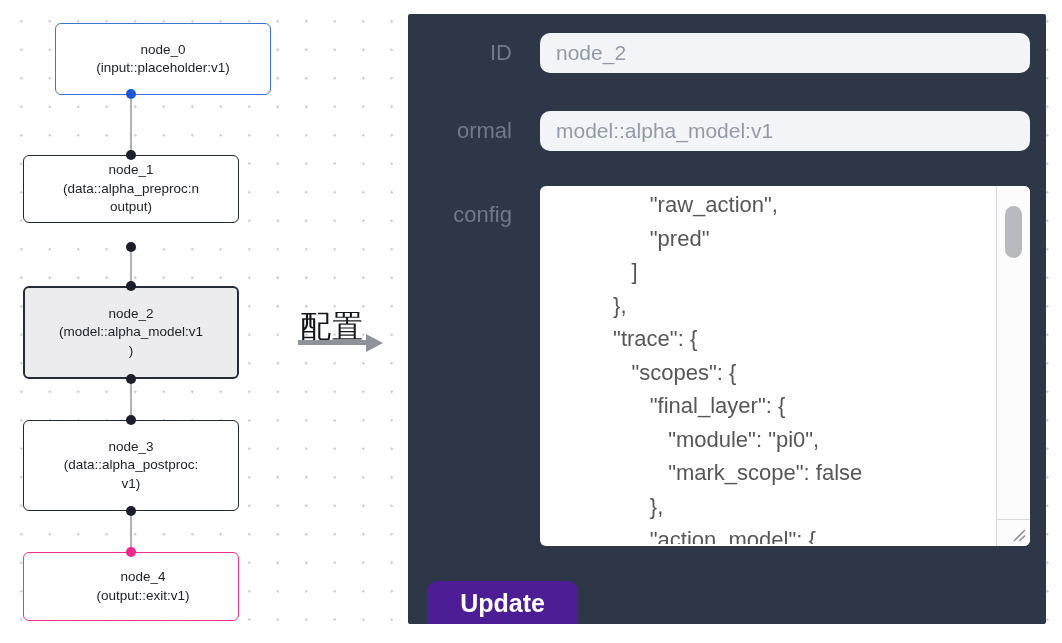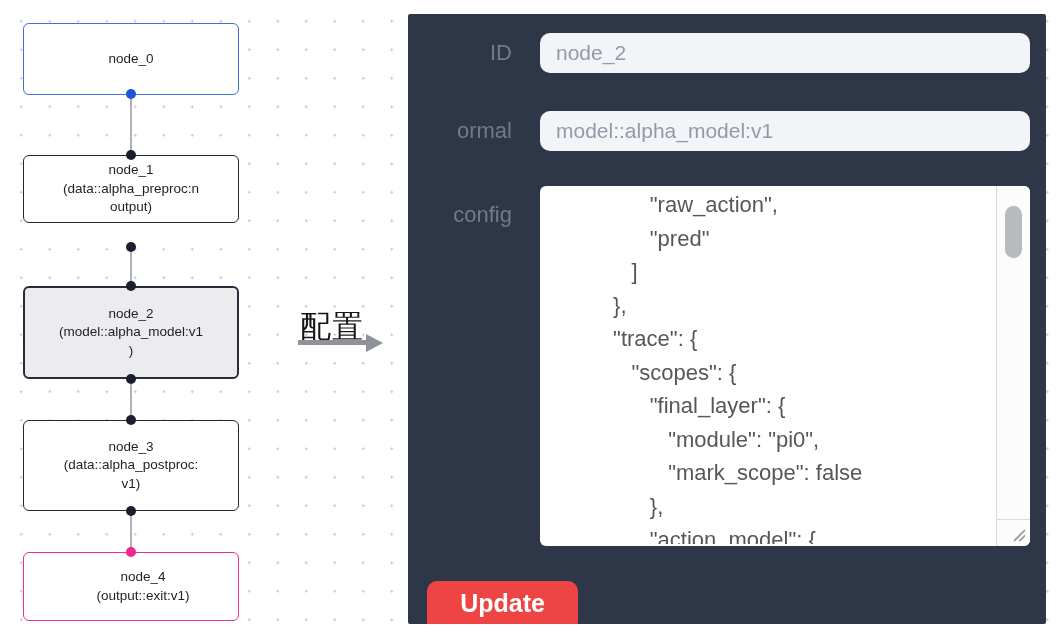--- a/index.html
+++ b/index.html
@@ -28,21 +28,21 @@
     border: 1.6px solid #232836;
     border-radius: 6px;
     display: flex; flex-direction: column; justify-content: center;
     text-align: center;
     color: #1c1f27;
     font-size: 13.5px; line-height: 18.5px; font-weight: 500;
     padding: 2px 8px;
     z-index: 2;
   }
   .node .subtitle { white-space: pre-line; }
-  .node.kind-input  { border-color: #3d72d9; }
+  .node.kind-input  { border-color: #3d72d9; margin-left: 32px; }
   .node.kind-output { border-color: #ee2f90; padding-left: 32px; }
   .node.selected    { background: #ececee; border-color: #272c3b; border-width: 2px; }
   .port {
     position: absolute; width: 10px; height: 10px; border-radius: 50%;
     left: 126px; z-index: 3;
   }
   .port.dark { background: #1b1f2d; }
   .port.blue { background: #1e56d6; }
   .port.pink { background: #f1268f; }
 
@@ -111,41 +111,42 @@
     background: #b7babe;
   }
   .scroll-corner {
     position: absolute; bottom: 0; right: 0; width: 34px; height: 27px;
     border-top: 1px solid #dadade;
   }
   .resize-handle { position: absolute; right: 3px; bottom: 3px; }
   .update-btn {
     position: absolute; left: 19px; top: 567px;
     width: 151px; height: 50px;
-    background: #ef4444; border-radius: 10px;
+    background: #4c1d95; border-radius: 10px;
     border: none;
     color: #ffffff; font-size: 25px; font-weight: 600;
     font-family: "Liberation Sans", "DejaVu Sans", sans-serif;
     display: flex; align-items: center; justify-content: center;
     padding-bottom: 6px;
     cursor: pointer;
   }
 </style>
 </head>
 <body>
 
 <div class="stage">
 
   <div class="edge" style="top:94px;height:61px;"></div>
   <div class="edge" style="top:247px;height:39px;"></div>
   <div class="edge" style="top:379px;height:41px;"></div>
   <div class="edge" style="top:511px;height:41px;"></div>
 
   <div class="node kind-input" style="top:23px;height:72px;">
     <div>node_0</div>
+    <div class="subtitle">(input::placeholder:v1)</div>
   </div>
   <div class="node" style="top:155px;height:68px;">
     <div>node_1</div>
     <div class="subtitle">(data::alpha_preproc:n
 output)</div>
   </div>
   <div class="node selected" style="top:286px;height:93px;">
     <div>node_2</div>
     <div class="subtitle">(model::alpha_model:v1
 )</div>

